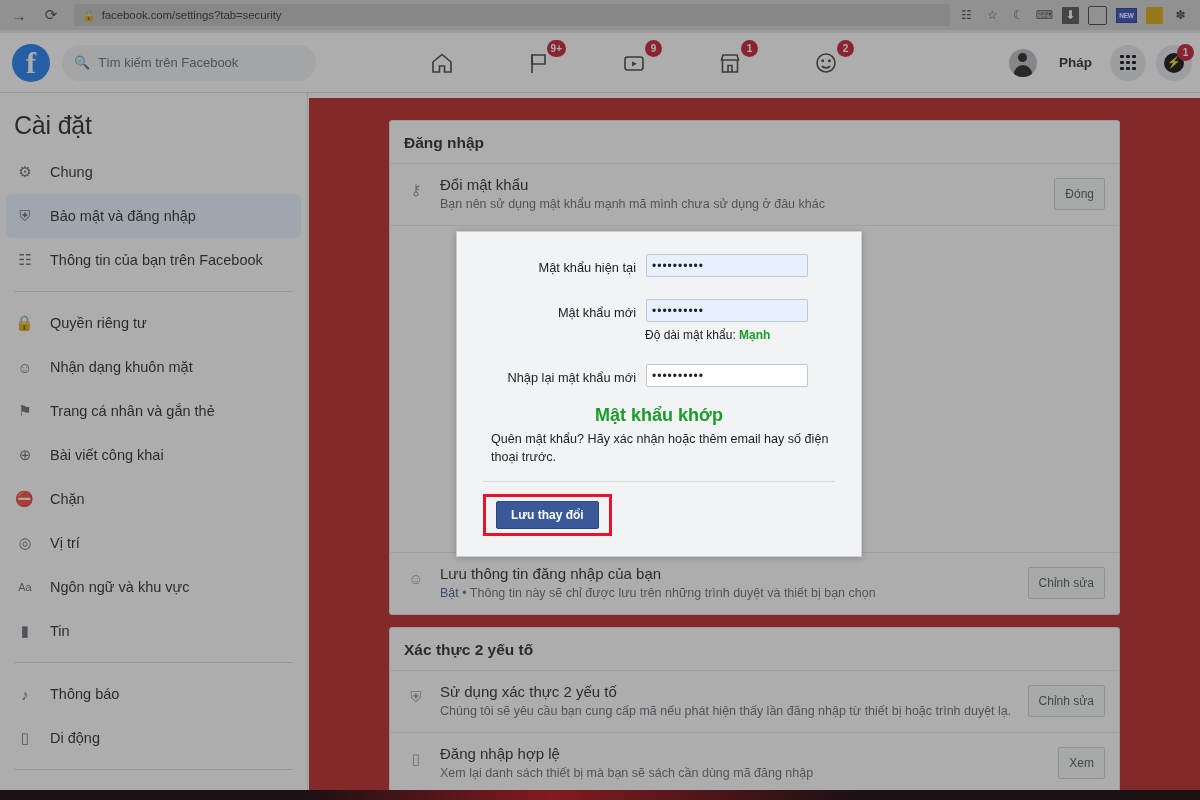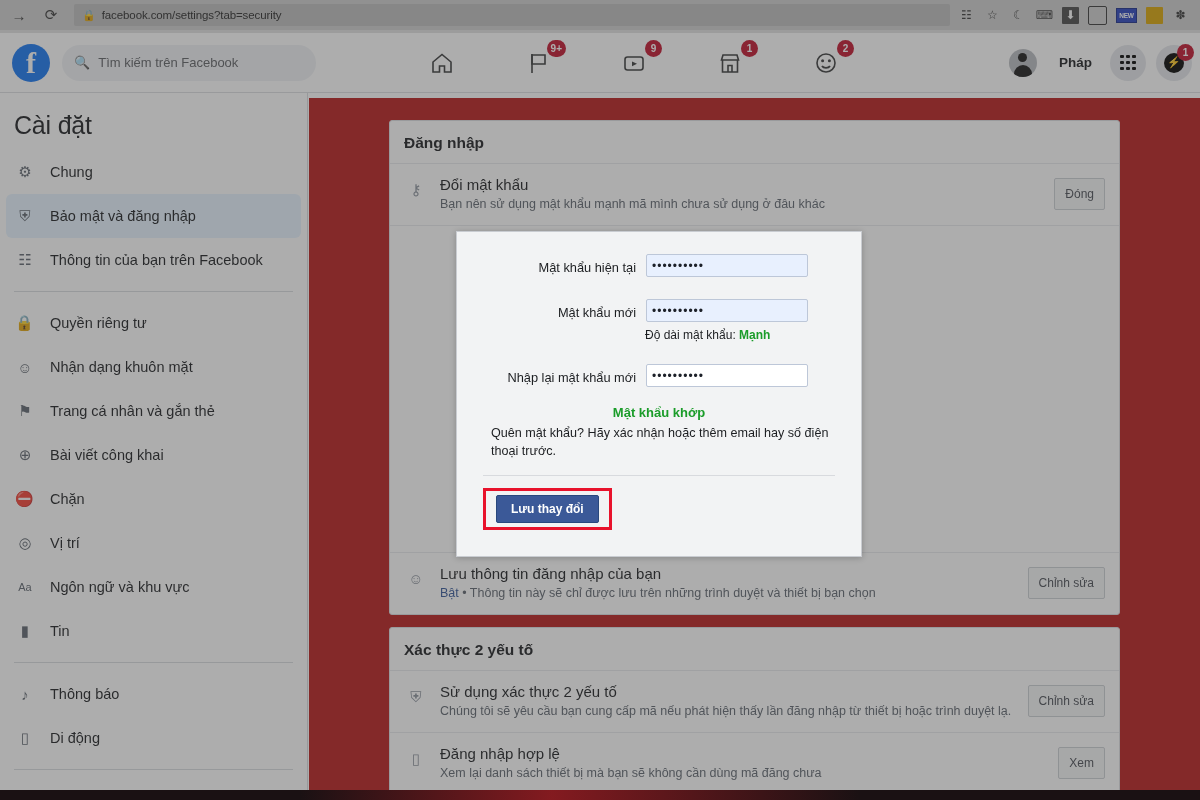--- a/index.html
+++ b/index.html
@@ -362,21 +362,21 @@
   .m-input.plain { background: #ffffff; }
   .m-note {
     padding-left: 188px;
     font-size: 12px;
     color: #1c1e21;
     margin-top: 6px;
   }
   .m-note .strong-val { color: #1a9c29; font-weight: bold; }
   .m-match {
     text-align: center;
-    font-size: 13px;
+    font-size: 18px;
     font-weight: bold;
     color: #1a9c29;
     margin-top: 18px;
   }
   .m-forgot {
     font-size: 12.6px;
     color: #1c1e21;
     padding: 4px 26px 0 34px;
     line-height: 1.45;
   }
@@ -604,21 +604,21 @@
           <div class="row-body">
             <div class="row-title">Sử dụng xác thực 2 yếu tố</div>
             <div class="row-sub">Chúng tôi sẽ yêu cầu bạn cung cấp mã nếu phát hiện thấy lần đăng nhập từ thiết bị hoặc trình duyệt lạ.</div>
           </div>
           <button class="row-btn">Chỉnh sửa</button>
         </div>
         <div class="row">
           <div class="row-ico">▯</div>
           <div class="row-body">
             <div class="row-title">Đăng nhập hợp lệ</div>
-            <div class="row-sub">Xem lại danh sách thiết bị mà bạn sẽ không cần dùng mã đăng chưa</div>
+            <div class="row-sub">Xem lại danh sách thiết bị mà bạn sẽ sách cần dùng mã đăng nhập</div>
           </div>
           <button class="row-btn">Xem</button>
         </div>
       </div>
     </div>
 </div>
 
 <div class="dim-overlay"></div>
 
 <div class="modal">

